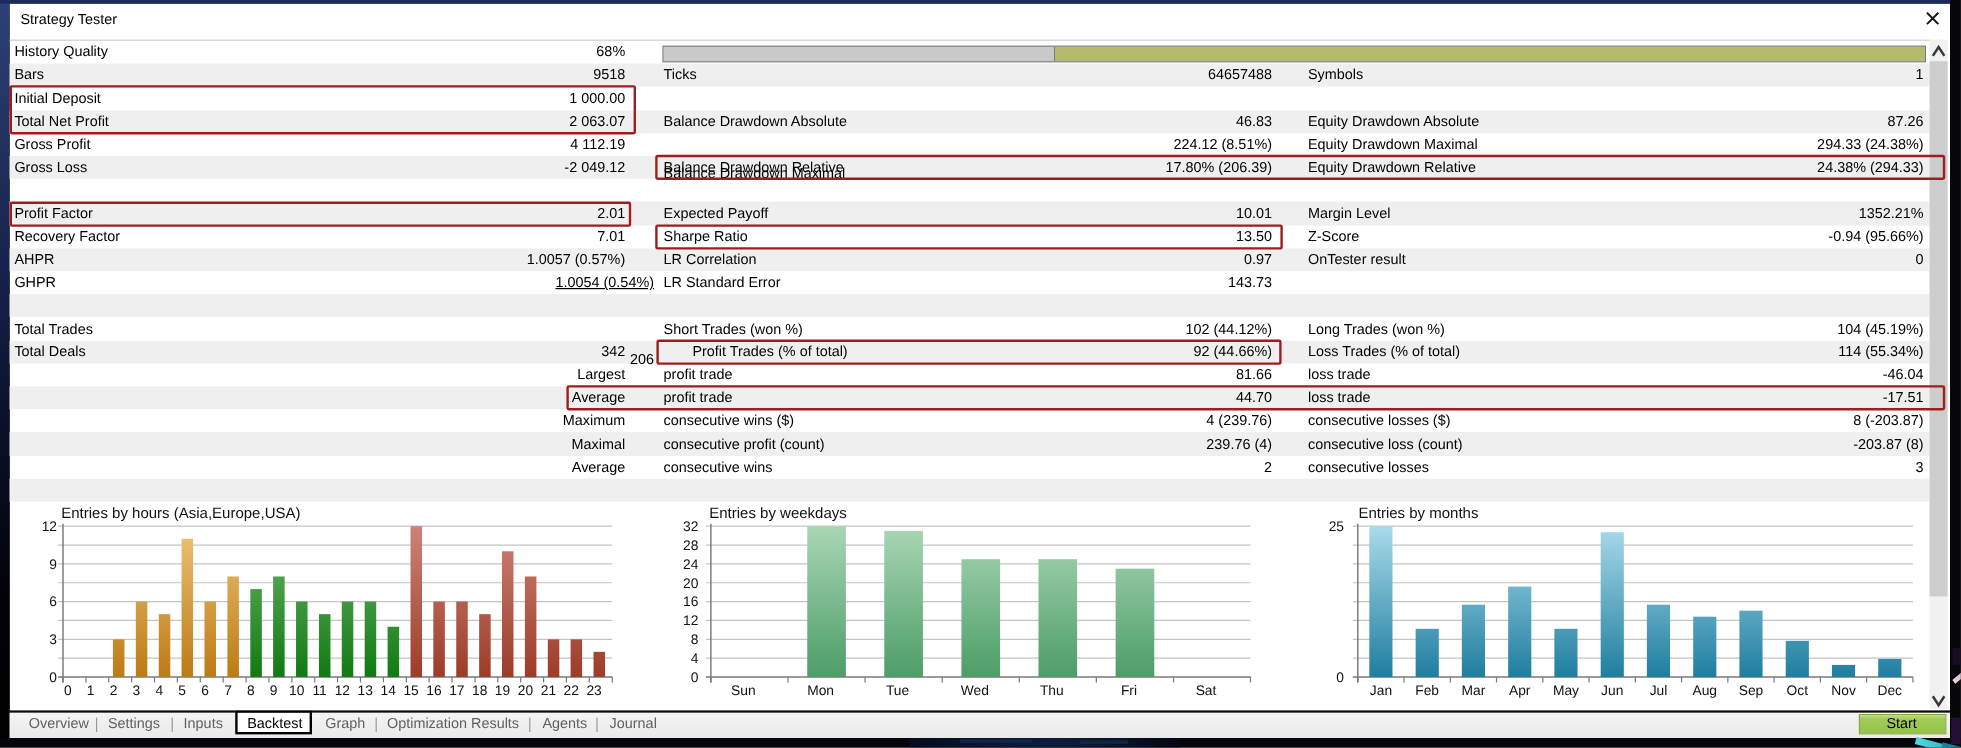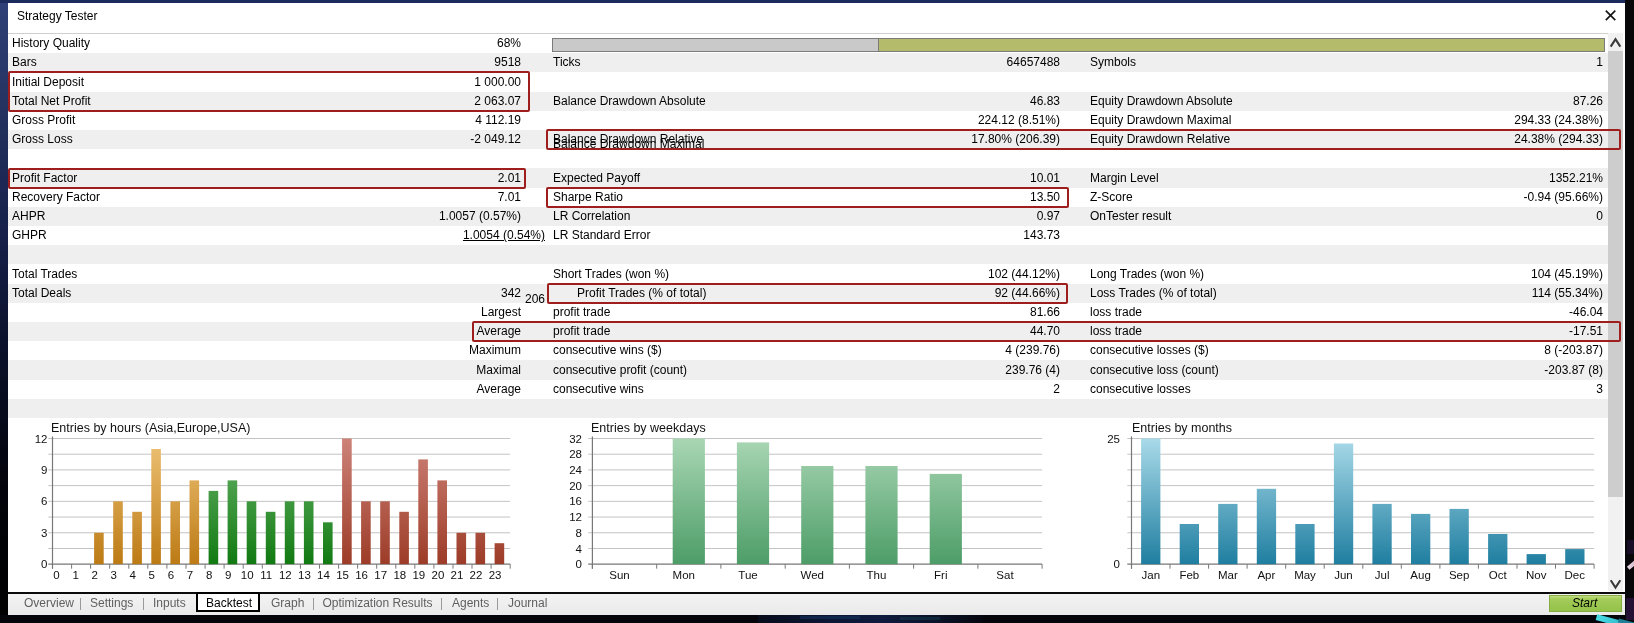--- a/index.html
+++ b/index.html
@@ -349,21 +349,21 @@
 <div class="tg" style="left:452px;top:597px;">Agents</div>
 <div class="tg" style="left:508px;top:597px;">Journal</div>
 <div class="abs" style="left:80px;top:597.5px;width:1px;height:12px;background:#9a9a9a;"></div>
 <div class="abs" style="left:143px;top:597.5px;width:1px;height:12px;background:#9a9a9a;"></div>
 <div class="abs" style="left:313px;top:597.5px;width:1px;height:12px;background:#9a9a9a;"></div>
 <div class="abs" style="left:441px;top:597.5px;width:1px;height:12px;background:#9a9a9a;"></div>
 <div class="abs" style="left:497px;top:597.5px;width:1px;height:12px;background:#9a9a9a;"></div>
 <div class="abs" style="left:196px;top:591.5px;width:64px;height:20.5px;background:#fff;border:2px solid #000;box-sizing:border-box;"></div>
 <div class="t" style="left:206px;top:597px;">Backtest</div>
 <div class="abs" style="left:1549px;top:595px;width:73px;height:17px;background:linear-gradient(180deg,#c3dd82 0,#a3cc58 3px,#94c24a 100%);border:1px solid #86ac45;box-sizing:border-box;"></div>
-<div class="t" style="left:1572px;top:597px;font-style:italic;">Start</div>
+<div class="t" style="left:1572px;top:597px;">Start</div>
 <div class="abs" style="left:0;top:614.5px;width:1634px;height:8.5px;background:#04040a;"></div>
 <div class="abs" style="left:1625px;top:0;width:9px;height:623px;background:#07070a;"></div>
 <div class="abs" style="left:758px;top:615px;width:225px;height:8px;background:linear-gradient(90deg,#070c1c,#0c1634 30%,#0e1b3e 55%,#0a1228 80%,#05070f);"></div>
 <div class="abs" style="left:800px;top:616px;width:60px;height:3px;background:#14305a;opacity:.6;"></div>
 <div class="abs" style="left:900px;top:617px;width:40px;height:3px;background:#123a4a;opacity:.5;"></div>
 <div class="abs" style="left:1596px;top:618px;width:30px;height:5.5px;background:linear-gradient(90deg,#49dbe3,#2fb6c8);transform:rotate(15deg);"></div>
 <div class="abs" style="left:1618px;top:621px;width:20px;height:4px;background:#1e7f96;transform:rotate(15deg);"></div>
 <div class="abs" style="left:1626px;top:598px;width:8px;height:22px;background:#231034;"></div>
 <div class="abs" style="left:1625px;top:558px;width:26px;height:3.5px;background:linear-gradient(90deg,#e8d6e2,#b388a8);transform:rotate(-40deg);"></div>
 <div class="abs" style="left:1627px;top:540px;width:7px;height:14px;background:#170d26;"></div>

